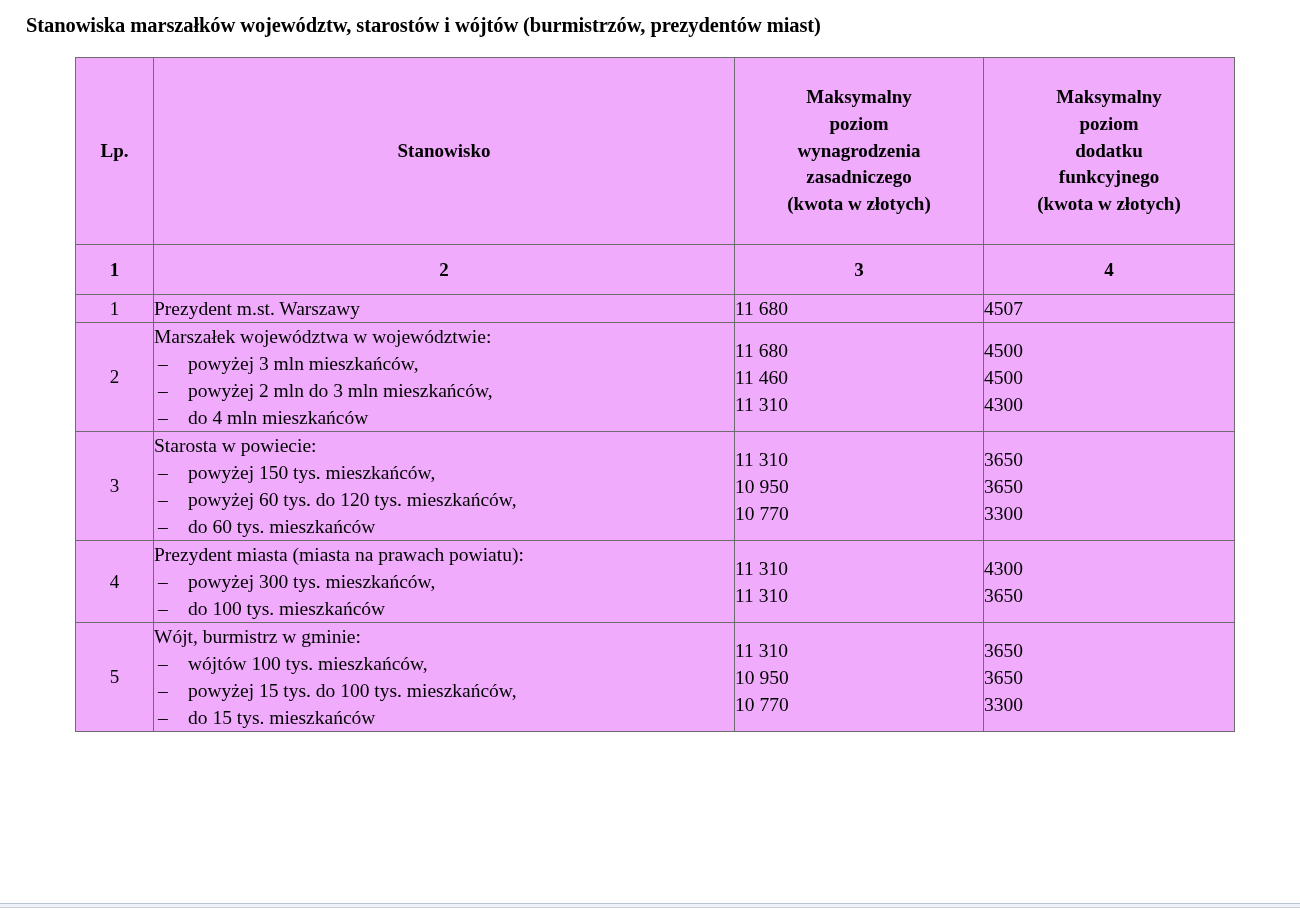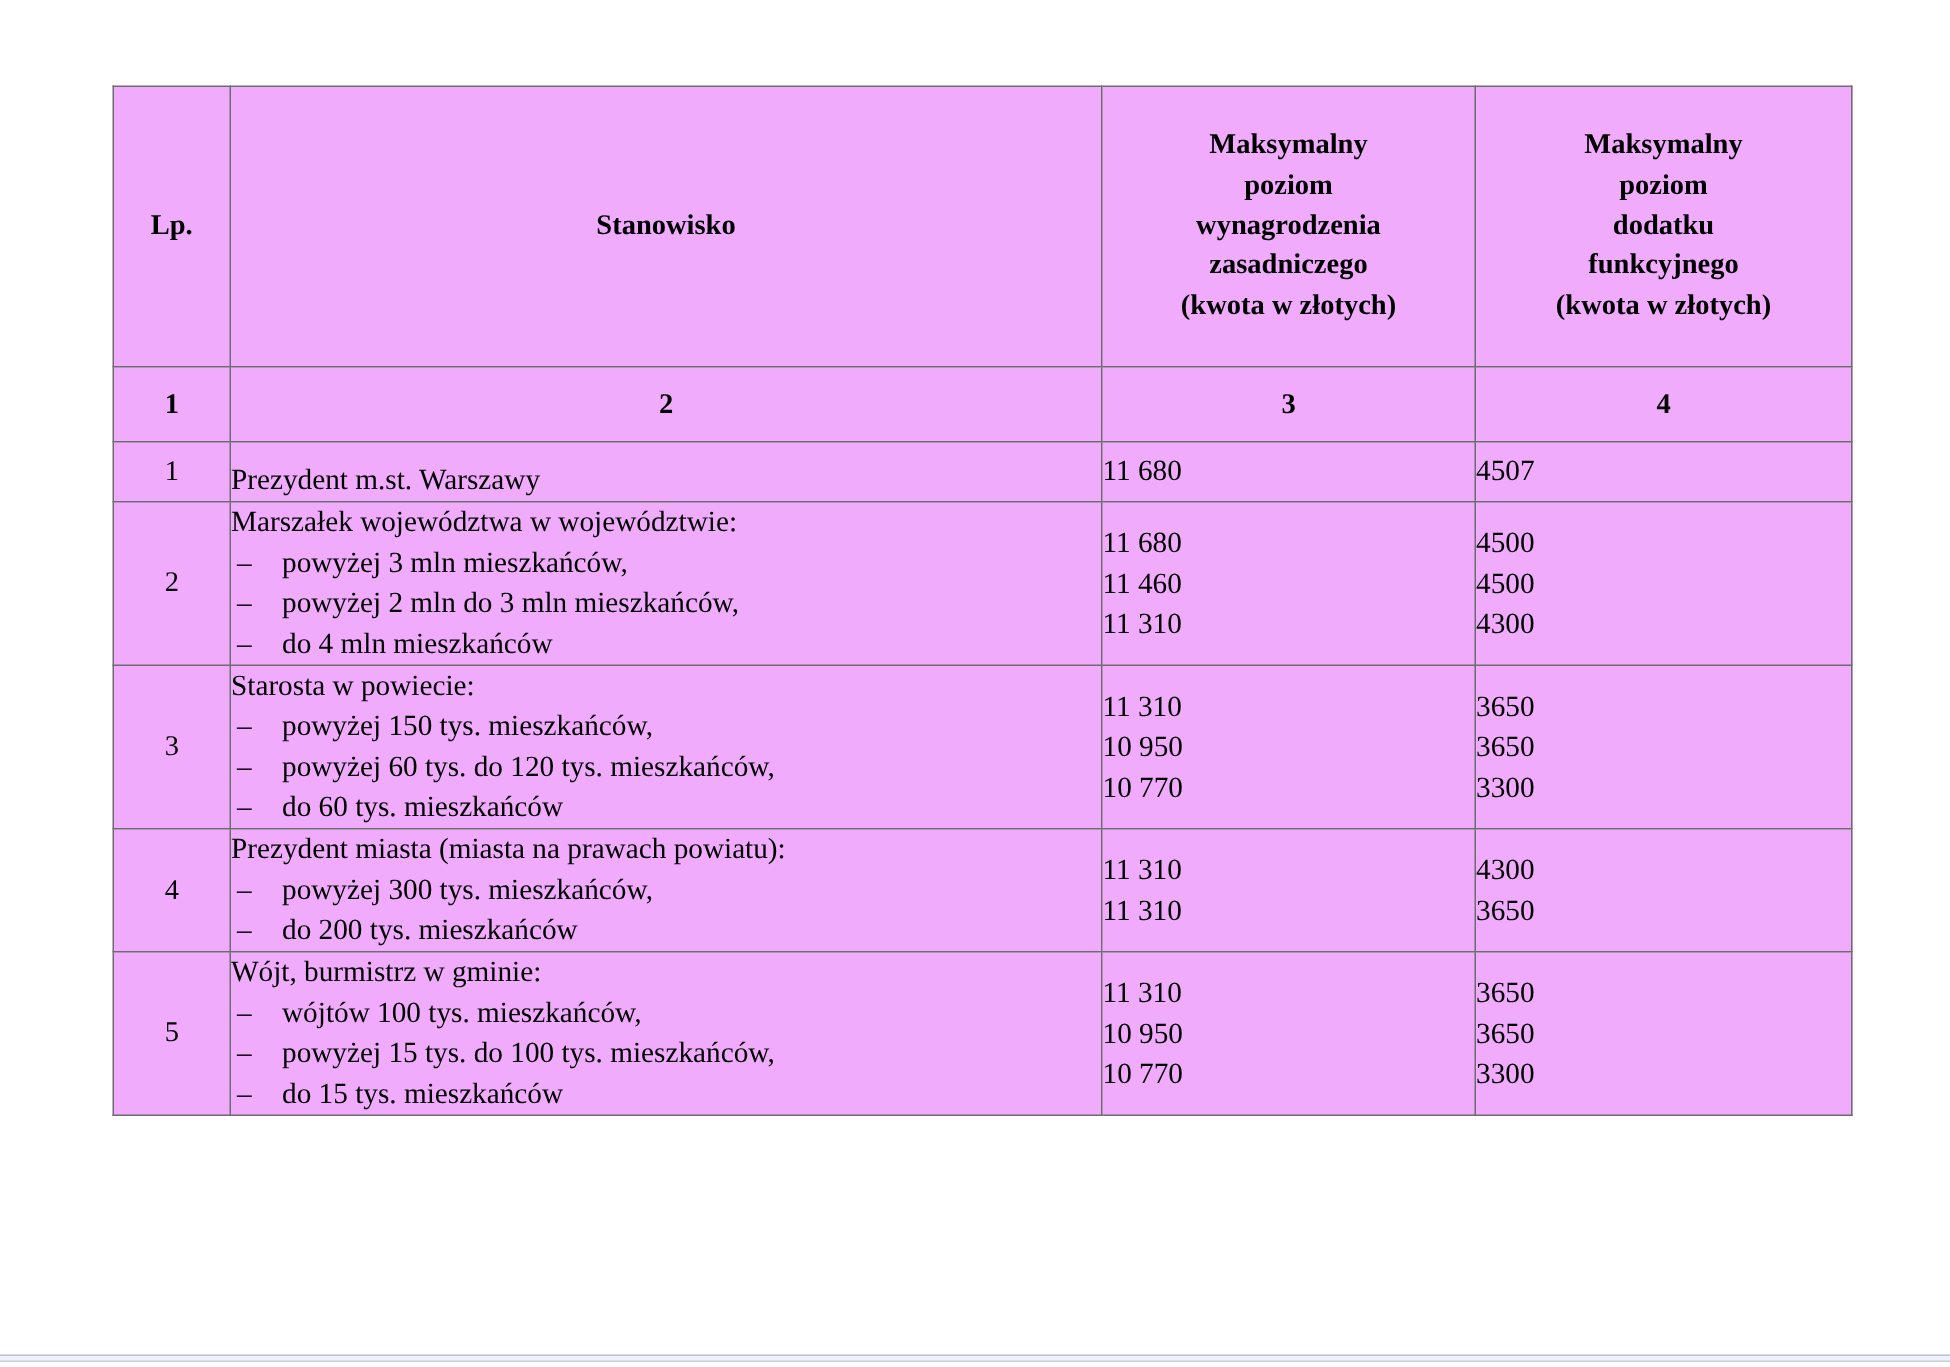--- a/index.html
+++ b/index.html
@@ -77,21 +77,21 @@
   .cell-num.single {
     vertical-align: middle;
     padding-top: 0;
   }
   .cell-pos {
     padding: 12px 0 12px 22px;
     line-height: 1.385;
     font-size: 19.5px;
   }
   .cell-pos.single {
-    padding-top: 12px;
+    padding-top: 0;
     padding-bottom: 0;
   }
   .cell-val {
     text-align: left;
     font-size: 19.5px;
     line-height: 1.385;
     vertical-align: bottom;
     padding-bottom: 12px;
   }
   .cell-val.single {
@@ -129,20 +129,21 @@
     border-top: 1px solid #b9c3d4;
     border-bottom: 1px solid #c8cfdc;
     box-sizing: border-box;
   }
 </style>
 </head>
 <body>
 
 <div class="page">
 
+  <div class="doc-title">Stanowiska marszałków województw, starostów i wójtów (burmistrzów, prezydentów miast)</div>
 
   <table class="rates">
     <colgroup>
       <col class="c-lp">
       <col class="c-pos">
       <col class="c-base">
       <col class="c-add">
     </colgroup>
     <tbody>
 
@@ -228,21 +229,21 @@
           <span class="valline">3300</span>
         </td>
       </tr>
 
       <tr>
         <td class="cell-num">4</td>
         <td class="cell-pos">
           <span class="pos-head">Prezydent miasta (miasta na prawach powiatu):</span>
           <ul class="sublist">
             <li><span class="dash">–</span><span>powyżej 300 tys. mieszkańców,</span></li>
-            <li><span class="dash">–</span><span>do 200 tys. mieszkańców</span></li>
+            <li><span class="dash">–</span><span>do 100 tys. mieszkańców</span></li>
           </ul>
         </td>
         <td class="cell-val">
           <span class="valline">11 310</span>
           <span class="valline">11 310</span>
         </td>
         <td class="cell-val">
           <span class="valline">4300</span>
           <span class="valline">3650</span>
         </td>

